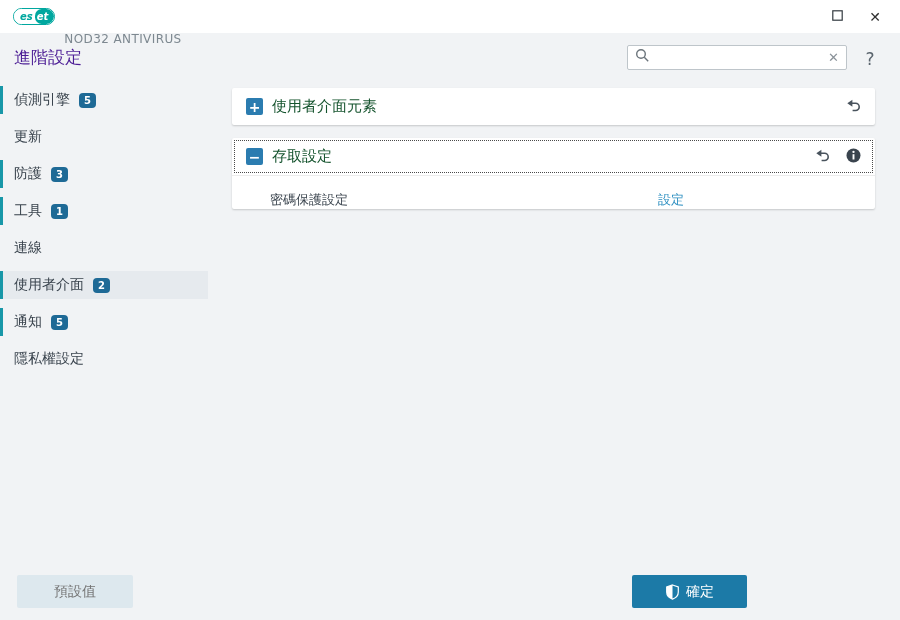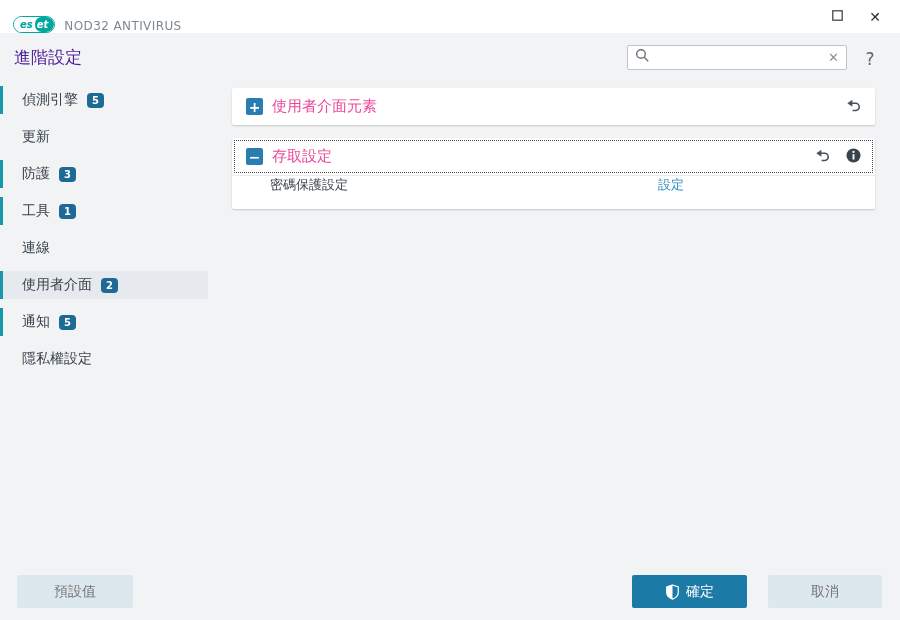--- a/index.html
+++ b/index.html
@@ -6,21 +6,21 @@
   html,body { margin:0; padding:0; background:#cfd4d8; }
   body { font-family:"DejaVu Sans", sans-serif; }
   .window {
     position:relative; width:900px; height:620px; margin:0 auto;
     background:#f1f3f5; overflow:hidden;
   }
 
   
   .titlebar {
     position:absolute; top:0; left:0; width:900px; height:33px;
-    background:#ffffff; display:flex; align-items:flex-end;
+    background:#ffffff; display:flex; align-items:center;
   }
   .eset-logo {
     margin-left:13px; display:flex; align-items:stretch; height:17px;
     border:1px solid var(--accent-teal); border-radius:9px; overflow:hidden;
     font-style:italic; font-weight:bold; font-size:10px; line-height:15px;
   }
   .eset-logo .logo-left { background:#fff; color:var(--accent-teal); padding:0 2px 0 6px; }
   .eset-logo .logo-right { background:var(--accent-teal); color:#fff; padding:0 6px 0 2px; border-radius:8px 9px 9px 8px; }
   .app-name { margin-left:9px; font-size:12px; color:#7d8890; letter-spacing:0.4px;margin-top:44px; }
   .win-controls { position:absolute; right:6px; top:0; height:33px; display:flex; }
@@ -45,21 +45,21 @@
   .help-btn {
     position:absolute; left:858px; top:46px; width:24px; height:24px;
     font-size:17px; color:#5a646d; text-align:center; line-height:24px; cursor:pointer;
     background:none; border:none; font-family:inherit;
   }
 
   
   .sidebar { position:absolute; left:0; top:86px; width:208px; }
   .sb-item {
     position:relative; height:28px; margin-bottom:9px;
-    display:flex; align-items:center; padding-left:22px;
+    display:flex; align-items:center; padding-left:14px;
     font-size:14px; color:#39434d; cursor:pointer;
   }
   .sb-item.selected { background:#e6eaee; }
   .sb-item.accent::before {
     content:""; position:absolute; left:0; top:0; bottom:0; width:3px;
     background:var(--sidebar-bar-teal);
   }
   .sb-badge {
     margin-left:9px; min-width:17px; height:15px; padding:0 3px;
     background:var(--badge-blue); color:#fff; font-size:10px; font-weight:bold;
@@ -74,24 +74,24 @@
   .panel-1 { top:88px; height:37px; }
   .panel-2 { top:138px; height:71px; }
   .sec-header { position:relative; height:37px; display:flex; align-items:center; cursor:pointer; }
   .sec-header.focused { outline:1px dotted #4a4a4a; outline-offset:-3px; }
   .box-icon {
     margin-left:14px; width:17px; height:17px; border-radius:2px;
     background:var(--box-icon-blue); color:#fff; flex:0 0 17px;
     display:flex; align-items:center; justify-content:center;
     font-size:14px; font-weight:bold; line-height:1; cursor:pointer;
   }
-  .sec-title { margin-left:9px; font-size:15px; color:#ec4899; }
+  .sec-title { margin-left:9px; font-size:15px; color:#14532d; }
   .sec-actions { position:absolute; right:13px; top:0; height:37px; display:flex; align-items:center; gap:13px; }
   .icon-btn { background:none; border:none; padding:0; cursor:pointer; width:18px; height:18px; display:flex; align-items:center; justify-content:center; }
-  .sec-row { position:relative; height:34px; border-top:1px solid #ececec; display:flex; align-items:flex-start; }
+  .sec-row { position:relative; height:34px; border-top:1px solid #ececec; display:flex; align-items:flex-end; }
   .row-label { margin-left:38px; font-size:13px; color:#39434d; }
   .row-action {
     position:absolute; left:393px; font-size:13px; color:var(--link-blue);
     cursor:pointer; background:none; border:none; padding:0; font-family:inherit;margin-left:33px;
   }
 
   
   .btn {
     position:absolute; top:575px; height:33px; border:none; border-radius:2px;
     font-size:14px; font-family:inherit; cursor:pointer;
@@ -222,15 +222,14 @@
   <button class="btn btn-light btn-default-vals">預設值</button>
   <button class="btn btn-ok">
     <span style="display:flex;">
       <svg width="15" height="16" viewBox="0 0 15 16">
           <path d="M7.5 1 L13.3 3 V8 C13.3 11.4 10.9 13.9 7.5 15.1 C4.1 13.9 1.7 11.4 1.7 8 V3 Z" fill="none" stroke="#ffffff" stroke-width="1.2"></path>
           <path d="M7.5 1 L1.7 3 V8 C1.7 11.4 4.1 13.9 7.5 15.1 Z" fill="#ffffff"></path>
         </svg>
     </span>
     <span>確定</span>
   </button>
-  <button class="btn btn-light btn-cancel">取消</button>
 
 </div>
 
 </body></html>

